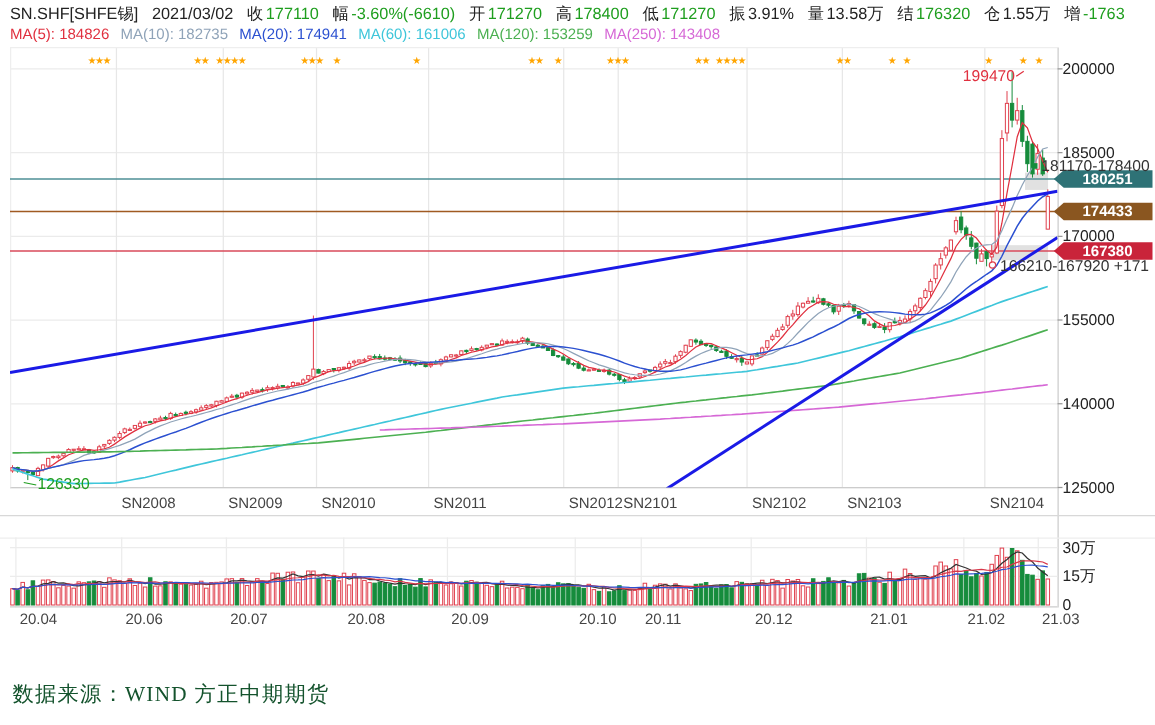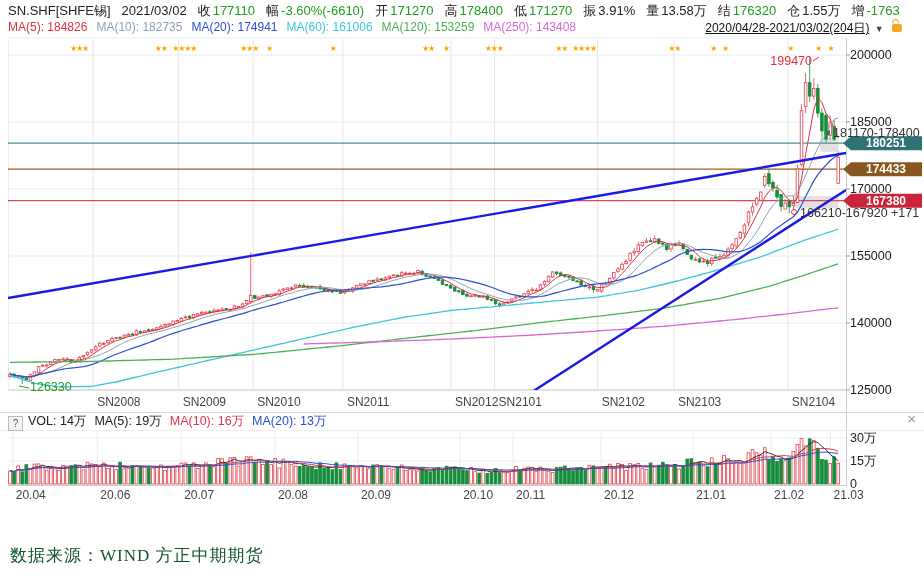--- a/index.html
+++ b/index.html
@@ -25,25 +25,20 @@
 </style>
 </head>
 <body>
 
 <div class="screen">
   <div class="row1">
     <span class="grp">SN.SHF[SHFE锡]</span><span class="grp">2021/03/02</span><span id="quote-fields"><span class="grp"><span class="qlabel">收</span><span style="color: rgb(30, 158, 30);">177110</span></span><span class="grp"><span class="qlabel">幅</span><span style="color: rgb(30, 158, 30);">-3.60%(-6610)</span></span><span class="grp"><span class="qlabel">开</span><span style="color: rgb(30, 158, 30);">171270</span></span><span class="grp"><span class="qlabel">高</span><span style="color: rgb(30, 158, 30);">178400</span></span><span class="grp"><span class="qlabel">低</span><span style="color: rgb(30, 158, 30);">171270</span></span><span class="grp"><span class="qlabel">振</span><span style="color: rgb(34, 34, 34);">3.91%</span></span><span class="grp"><span class="qlabel">量</span><span style="color: rgb(34, 34, 34);">13.58万</span></span><span class="grp"><span class="qlabel">结</span><span style="color: rgb(30, 158, 30);">176320</span></span><span class="grp"><span class="qlabel">仓</span><span style="color: rgb(34, 34, 34);">1.55万</span></span><span class="grp"><span class="qlabel">增</span><span style="color: rgb(30, 158, 30);">-1763</span></span></span>
   </div>
   <div class="row2">
     <span id="ma-legend"><span class="ma-item" style="color: rgb(224, 48, 63);">MA(5): 184826</span><span class="ma-item" style="color: rgb(143, 163, 184);">MA(10): 182735</span><span class="ma-item" style="color: rgb(43, 80, 208);">MA(20): 174941</span><span class="ma-item" style="color: rgb(63, 198, 218);">MA(60): 161006</span><span class="ma-item" style="color: rgb(76, 176, 82);">MA(120): 153259</span><span class="ma-item" style="color: rgb(214, 104, 214);">MA(250): 143408</span></span>
-    <span class="period">
-      <span class="plink">2020/04/28-2021/03/02(204日)</span>
-      <span class="chev">▼</span>
-      <span class="lock"></span>
-    </span>
   </div>
 
   <svg id="chart" width="924" height="470" viewBox="0 36 924 470">
       <g>
         <line x1="8" y1="55" x2="846" y2="55" stroke="#ebebeb" stroke-width="1"></line>
         <line x1="8" y1="122" x2="846" y2="122" stroke="#ebebeb" stroke-width="1"></line>
         <line x1="8" y1="189" x2="846" y2="189" stroke="#ebebeb" stroke-width="1"></line>
         <line x1="8" y1="256" x2="846" y2="256" stroke="#ebebeb" stroke-width="1"></line>
         <line x1="8" y1="323" x2="846" y2="323" stroke="#ebebeb" stroke-width="1"></line>
         <line x1="8" y1="390" x2="846" y2="390" stroke="#ebebeb" stroke-width="1"></line>
@@ -800,19 +795,15 @@
       <text x="277.998" y="499" font-size="12" fill="#444">20.08</text>
       <text x="360.96" y="499" font-size="12" fill="#444">20.09</text>
       <text x="463.196" y="499" font-size="12" fill="#444">20.10</text>
       <text x="515.99" y="499" font-size="12" fill="#444">20.11</text>
       <text x="603.98" y="499" font-size="12" fill="#444">20.12</text>
       <text x="696.16" y="499" font-size="12" fill="#444">21.01</text>
       <text x="774.094" y="499" font-size="12" fill="#444">21.02</text>
       <text x="833.592" y="499" font-size="12" fill="#444">21.03</text>
     </svg>
 
-  <div class="volhdr">
-    <span class="helpbox">?</span><span id="vol-items"><span class="vh-item" style="color: rgb(34, 34, 34);">VOL: 14万</span><span class="vh-item" style="color: rgb(34, 34, 34);">MA(5): 19万</span><span class="vh-item" style="color: rgb(216, 55, 74);">MA(10): 16万</span><span class="vh-item" style="color: rgb(43, 80, 208);">MA(20): 13万</span></span>
-    <span class="closex">×</span>
-  </div>
 
   <div class="caption">数据来源：WIND  方正中期期货</div>
 </div>
 
 </body></html>

